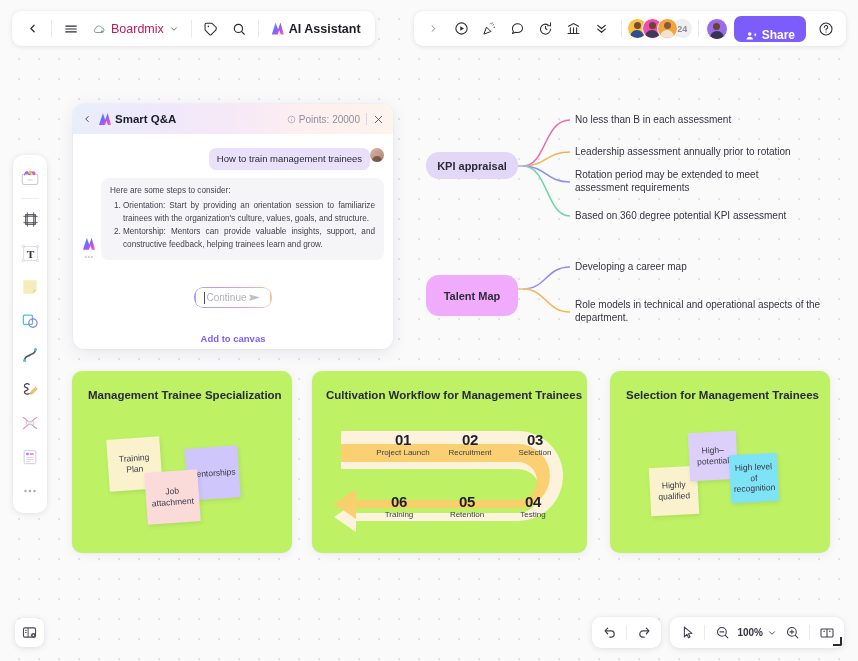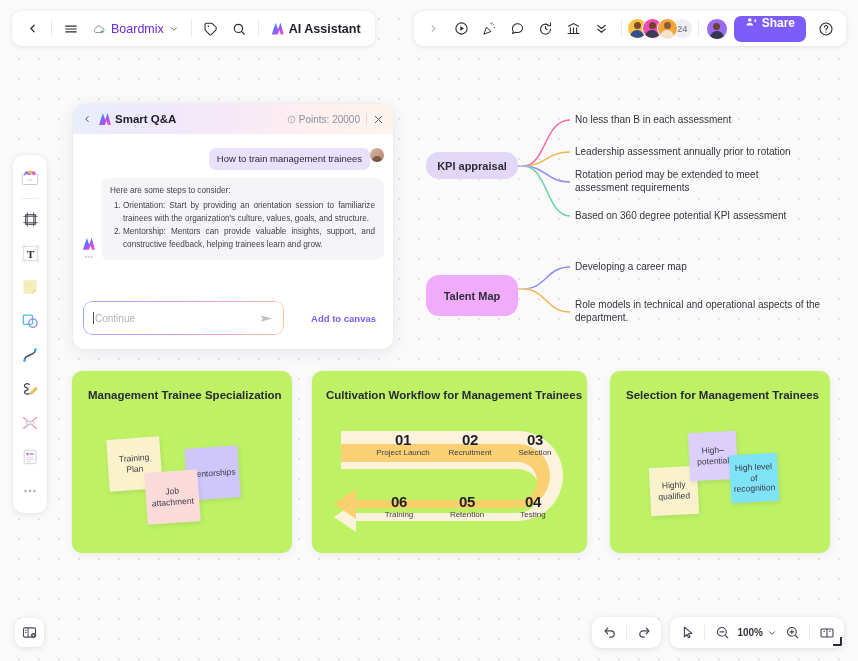--- a/index.html
+++ b/index.html
@@ -33,21 +33,21 @@
   }
   .tb-btn {
     width: 28px; height: 28px;
     display: flex; align-items: center; justify-content: center;
     border-radius: 6px; cursor: pointer; color: #2b2b33;
   }
   .tb-sep { width: 1px; height: 17px; background: #e8e8ee; margin: 0 5px; }
   .doc-name {
     display: flex; align-items: center; gap: 5px;
     padding: 0 7px; height: 28px; border-radius: 6px; cursor: pointer;
-    font-size: 12.5px; color: #6d28d9; font-weight: 500;
+    font-size: 12.5px; color: #be185d; font-weight: 500;
   }
   .ai-assistant {
     display: flex; align-items: center; gap: 5px;
     padding: 0 8px; height: 28px; border-radius: 6px; cursor: pointer;
     font-size: 12.5px; font-weight: 600; color: #1d1d26;
   }
 
   .topbar-right {
     position: absolute; right: 12px; top: 11px;
     height: 35px;
@@ -68,21 +68,21 @@
   .av:first-child { margin-left: 0; }
   .av .head { width: 7px; height: 7px; border-radius: 50%; background: rgba(60,35,20,.85); position:absolute; top:3px; }
   .av .body { width: 14px; height: 8px; border-radius: 7px 7px 0 0; background: rgba(40,40,60,.8); position:absolute; bottom:0; }
   .av-count {
     width: 21px; height: 21px; border-radius: 50%;
     background: #efeff3; color: #8b8b98; font-size: 9px;
     display: flex; align-items: center; justify-content: center;
     margin-left: -6px; border: 1.6px solid #fff; cursor: pointer; font-weight:600;
   }
   .share-btn {
-    display: flex; align-items: flex-start; gap: 5px;
+    display: flex; align-items: flex-end; gap: 5px;
     height: 26px; padding: 0 11px; border-radius: 7px;
     background: #7c5cfa; color: #fff; font-size: 12px; font-weight: 600;
     cursor: pointer; margin: 0 6px;
   }
 
   
   .left-toolbar {
     position: absolute; left: 13px; top: 155px;
     width: 34px;
     background: #fff;
@@ -149,21 +149,21 @@
     padding: 7px 9px 8px;
     font-size: 8.2px; color: #41414e; line-height: 1.55;
     flex: 1;
   }
   .bubble-ai .lead { margin-bottom: 2px; }
   .bubble-ai ol { margin: 0; padding-left: 13px; }
   .bubble-ai li { text-align: justify; margin-top: 1px; }
 
   .ai-input-row {
     position: absolute; left: 0; right: 0; bottom: 0;
-    height: 62px; display: flex; align-items: center; padding: 0 10px; gap: 20px;
+    height: 62px; display: flex; align-items: center; padding: 0 10px; gap: 20px; flex-direction: column;
   }
   .ai-input {
     flex: 1; height: 34px; border-radius: 9px;
     background: #fff;
     position: relative;
     display: flex; align-items: center; padding: 0 10px;
   }
   .ai-input::before {
     content:""; position:absolute; inset:0; border-radius:9px; padding:1.3px;
     background: linear-gradient(100deg,#9aa6f5,#c49bef,#f0a2c4,#f8c79a);

